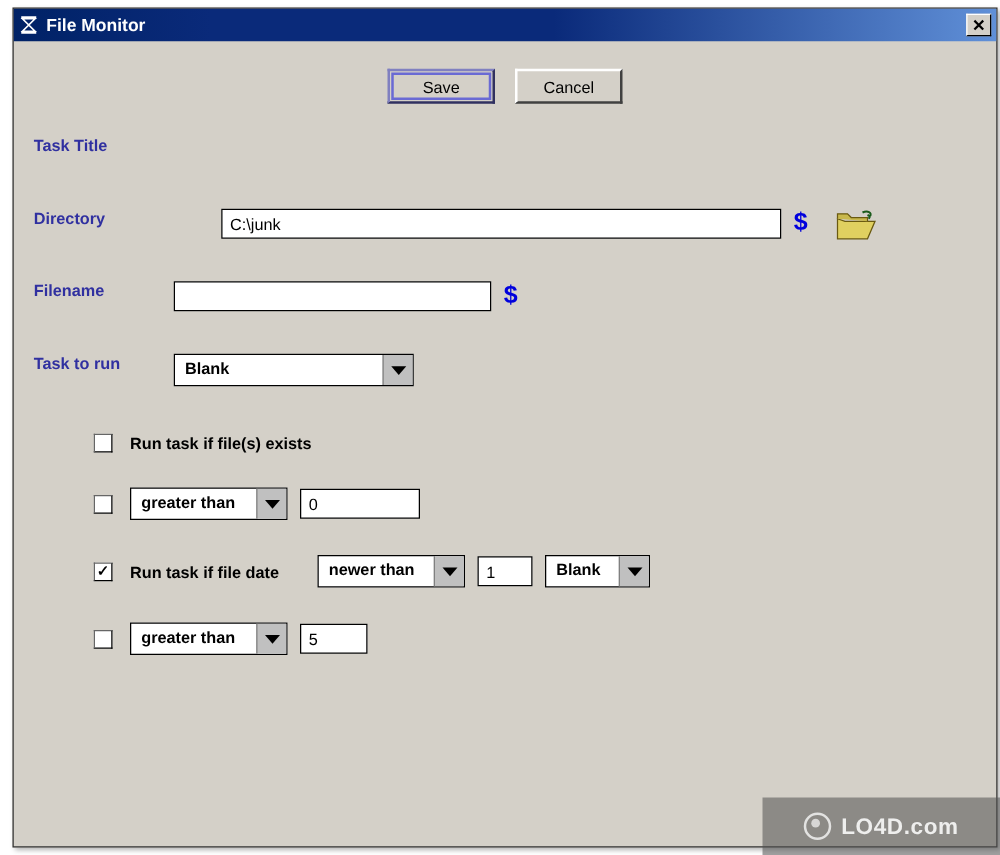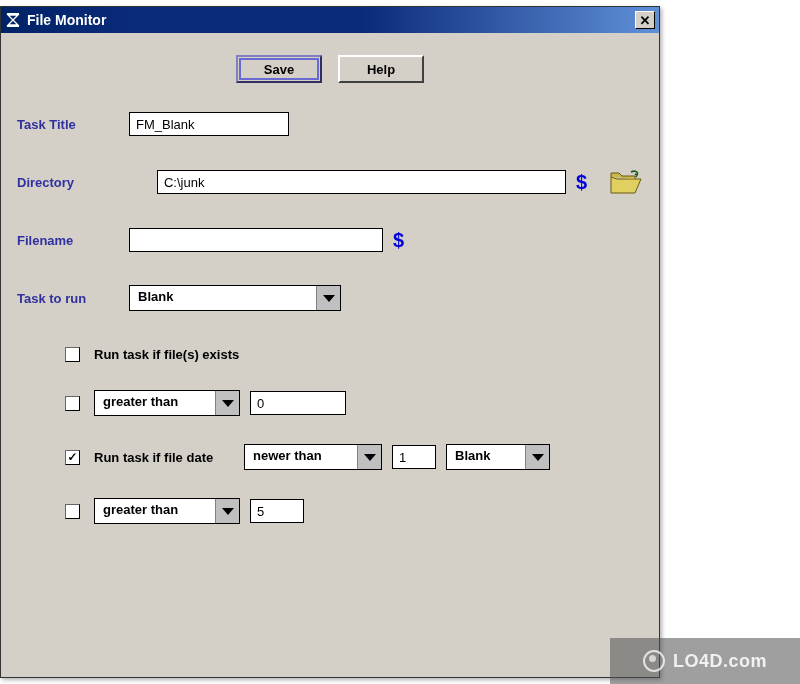--- a/index.html
+++ b/index.html
@@ -8,23 +8,23 @@
     font-family: Arial, "Helvetica", sans-serif;
     font-size: 12px;
     background: #fff;
     width: 800px;
     height: 684px;
     position: relative;
     overflow: hidden;
   }
   .window {
     position: absolute;
-    left: 0;
+    left: 10px;
     top: 6px;
-    width: 660px;
+    width: 788px;
     height: 672px;
     border: 1px solid #333;
     background: #d4d0c8;
     box-shadow: 2px 2px 4px rgba(0,0,0,0.3);
   }
   .titlebar {
     height: 26px;
     background: linear-gradient(to right, #002266, #0a2a7a 20%, #0a2a7a 55%, #6090d8 100%);
     display: flex;
     align-items: center;
@@ -57,31 +57,30 @@
     gap: 16px;
     margin: 12px 0 26px 0;
   }
   .btn {
     min-width: 86px;
     height: 28px;
     background: #d4d0c8;
     border: 2px solid;
     border-color: #fff #404040 #404040 #fff;
     font-size: 13px;
-    font-weight: bold;
+    font-weight: normal;
     cursor: pointer;
   }
   .btn.focused {
     outline: 2px solid #6a6ad4;
     outline-offset: -5px;
     border-color: #8080c0 #303060 #303060 #8080c0;
   }
   .form-row {
     display:flex;
-    align-items:center;
     min-height: 30px;
     margin-bottom: 28px;
   }
   .lbl {
     width: 112px;
     color: #3030a0;
     font-weight: bold;
     font-size: 13px;
   }
   input.txt {
@@ -103,21 +102,20 @@
     margin-left: 22px;
     cursor: pointer;
     display:inline-block;
     width: 34px; height: 26px;
   }
   .combo {
     display:inline-flex;
     border: 1px solid #000;
     height: 26px;
     background:#fff;
-    gap:20px;
   }
   .combo .combo-text {
     padding: 3px 8px 0 8px;
     font-size: 13px;
     font-weight: bold;
     min-width: 130px;
   }
   .combo .combo-arrow {
     width: 24px;
     background: #c0c0c0;
@@ -205,26 +203,25 @@
     <span class="title">File Monitor</span>
     <span class="close-btn">
       <span>✕</span>
     </span>
   </div>
 
   <div class="client">
 
     <div class="button-row">
       <button class="btn focused">Save</button>
-      <button class="btn">Help</button>
+      <button class="btn">Cancel</button>
     </div>
 
     <div class="form-row">
       <span class="lbl">Task Title</span>
-      <input class="txt" style="width: 160px;" value="FM_Blank">
     </div>
 
     <div class="form-row">
       <span class="lbl">Directory</span>
       <input class="txt" style="width: 448px; margin-left: 38px;" value="C:\junk">
       <span class="dollar">$</span>
       <span class="folder-icon">
         <svg viewBox="0 0 34 26" width="34" height="26">
           <path d="M2 8 L2 24 L26 24 L32 10 L8 10 Z" fill="#e0d060" stroke="#6a5a10"></path>
           <path d="M2 8 L2 4 L10 4 L13 7 L26 7 L26 10" fill="#c8b84c" stroke="#6a5a10"></path>

